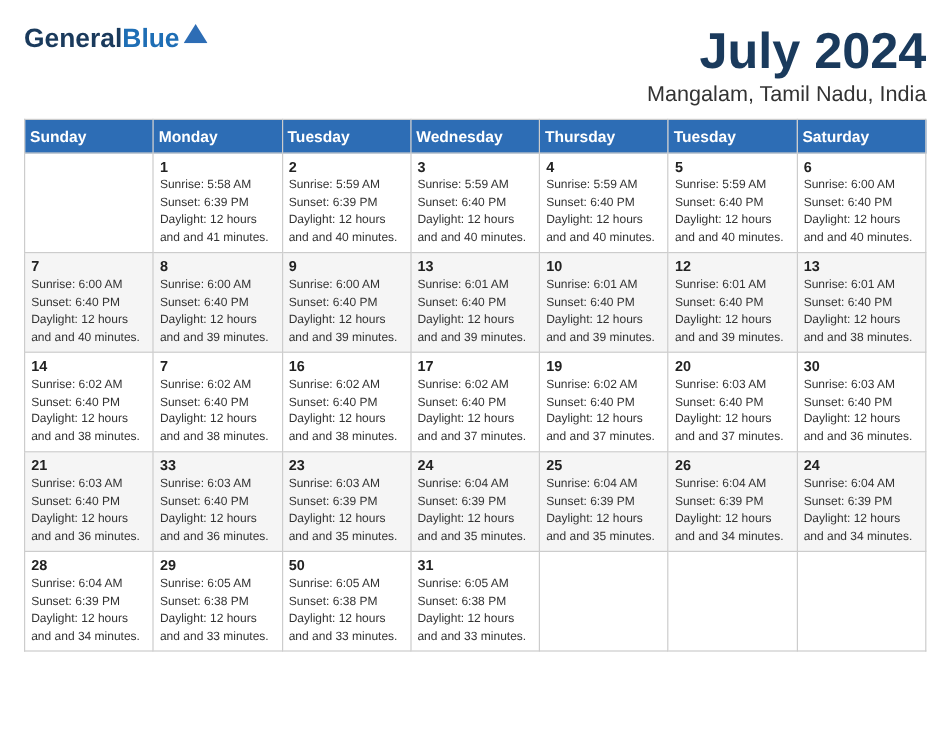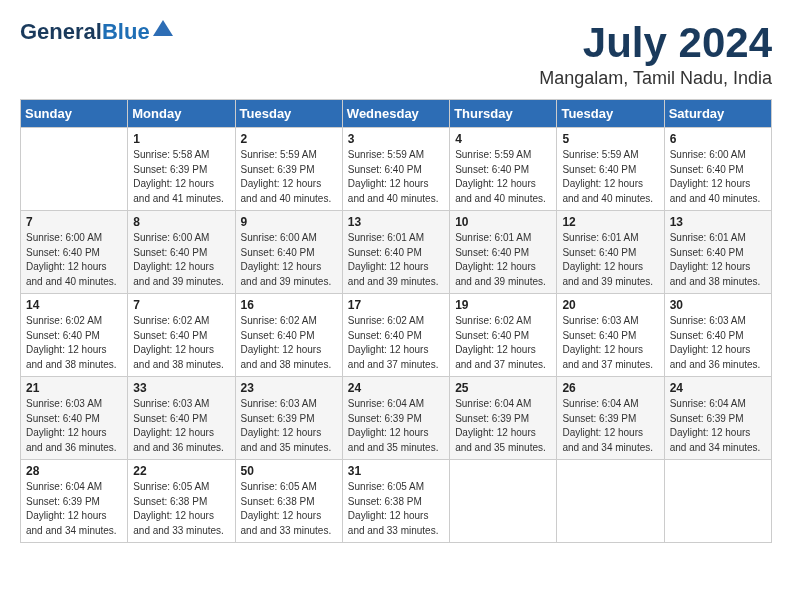--- a/index.html
+++ b/index.html
@@ -231,21 +231,21 @@
           <span class="day-num">24</span>
           <div class="day-info">Sunrise: 6:04 AM<br>Sunset: 6:39 PM<br>Daylight: 12 hours<br>and and 34 minutes.</div>
         </td>
       </tr>
       <tr>
         <td>
           <span class="day-num">28</span>
           <div class="day-info">Sunrise: 6:04 AM<br>Sunset: 6:39 PM<br>Daylight: 12 hours<br>and and 34 minutes.</div>
         </td>
         <td>
-          <span class="day-num">22</span>
+          <span class="day-num">29</span>
           <div class="day-info">Sunrise: 6:05 AM<br>Sunset: 6:38 PM<br>Daylight: 12 hours<br>and and 33 minutes.</div>
         </td>
         <td>
           <span class="day-num">50</span>
           <div class="day-info">Sunrise: 6:05 AM<br>Sunset: 6:38 PM<br>Daylight: 12 hours<br>and and 33 minutes.</div>
         </td>
         <td>
           <span class="day-num">31</span>
           <div class="day-info">Sunrise: 6:05 AM<br>Sunset: 6:38 PM<br>Daylight: 12 hours<br>and and 33 minutes.</div>
         </td>

